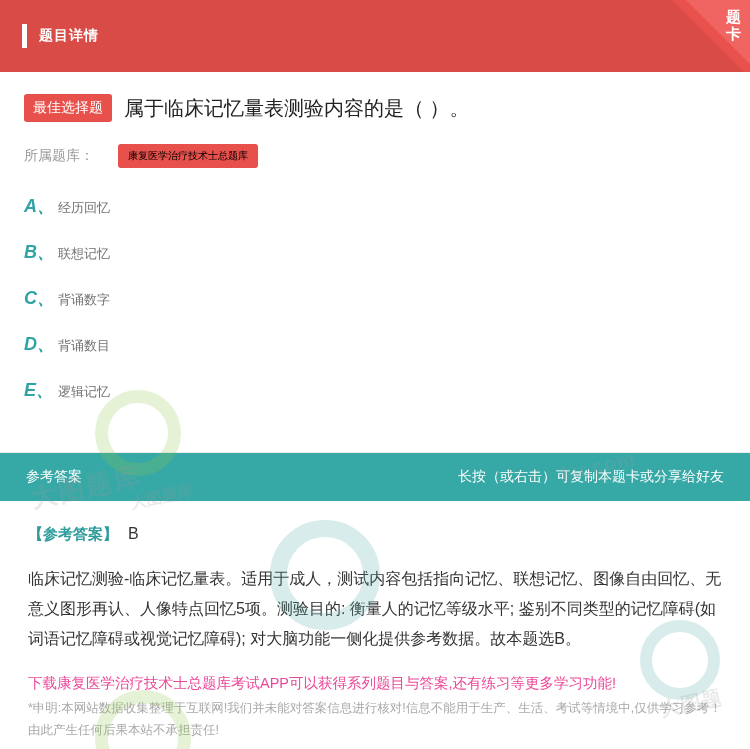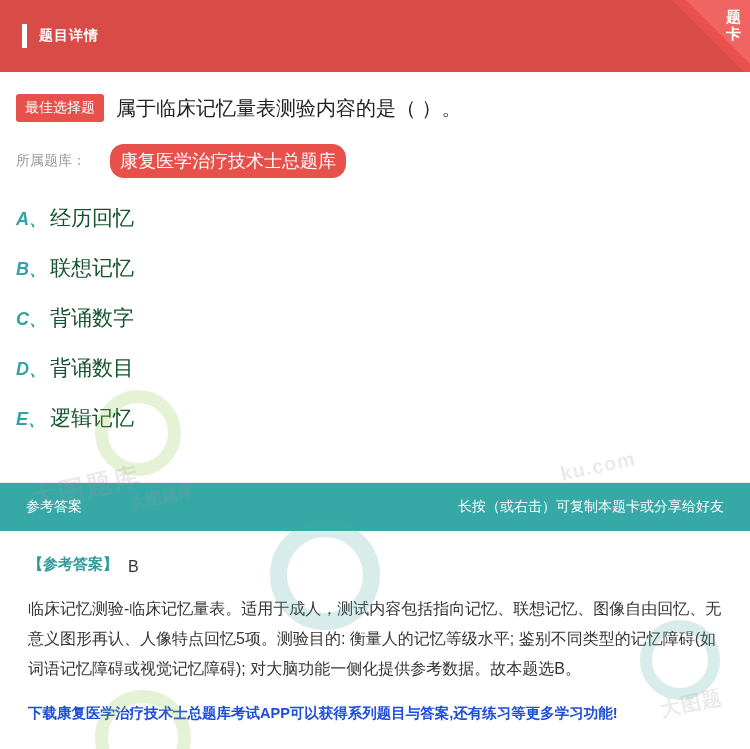--- a/index.html
+++ b/index.html
@@ -81,21 +81,21 @@
     font-weight: bold;
     line-height: 17px;
     width: 18px;
     text-align: left;
     letter-spacing: 0;
   }
 
   
   .card {
     background: #ffffff;
-    padding: 22px 28px 28px 16px;
+    padding: 22px 28px 28px 24px;
     box-sizing: border-box;
     position: relative;
     border-bottom: 1px solid #eee;
   }
   .q-title-row {
     display: flex;
     align-items: center;
     margin-bottom: 22px;
   }
   .tag-best {
@@ -118,45 +118,45 @@
     align-items: center;
     margin-bottom: 26px;
   }
   .bank-label {
     color: #9a9a9a;
     font-size: 14px;
     margin-right: 24px;
   }
   .bank-value {
     background: #e8504b;
-    color: #ffffff;
-    font-size: 18px;
+    color: #000000;
+    font-size: 10px;
     padding: 5px 10px;
-    border-radius: 14px;
+    border-radius: 3px;
   }
   .options {
     margin-top: 6px;
   }
   .option {
     display: flex;
     align-items: baseline;
     margin-bottom: 22px;
   }
   .opt-key {
     color: #3aa1a3;
     color: #2fa3a5;
     font-size: 18px;
     font-style: italic;
     font-weight: bold;
     width: 34px;
     flex: 0 0 auto;
   }
   .opt-val {
-    font-size: 21px;
-    color: #14532d;
+    font-size: 13px;
+    color: #737373;
     font-family: Liberation Serif, serif;
   }
 
   
   .answer-bar {
     background: #3aaead;
     background: #36a9a7;
     color: #ffffff;
     height: 48px;
     display: flex;
@@ -179,42 +179,42 @@
   }
   .ana-head {
     color: #2f9c9b;
     font-size: 15px;
     font-weight: bold;
     margin-bottom: 2px;
     display: inline-block;
   }
   .ans-line {
     display: flex;
-    align-items: flex-end;
+    align-items: flex-start;
     margin-bottom: 18px;
   }
   .ans-value {
     color: #333;
     font-size: 16px;
     margin-left: 10px;
     position: relative;
   }
   .ana-body {
     color: #333333;
     font-size: 16px;
     line-height: 30px;
     margin-top: 6px;
     margin-bottom: 18px;
   }
   .promo {
-    color: #1d4ed8;
+    color: #ec4899;
     font-size: 14.5px;
-    font-weight: bold;
+    font-weight: normal;
     line-height: 22px;
-    margin-bottom: 24px;
+    margin-bottom: 3px;
   }
   .disclaimer {
     color: #a8a8a8;
     font-size: 12.5px;
     line-height: 22px;
   }
 
   
   .wm {
     position: absolute;

